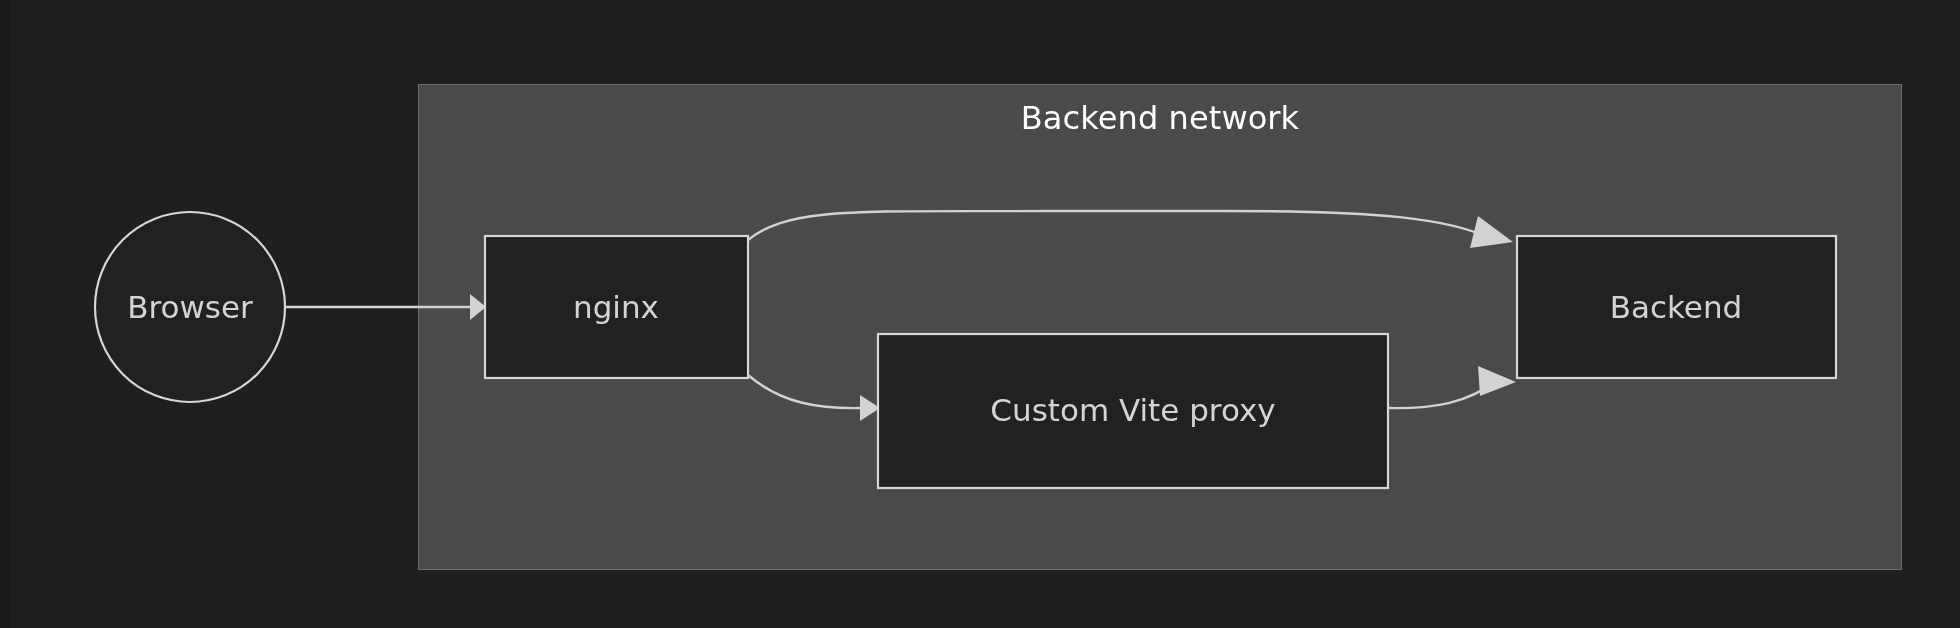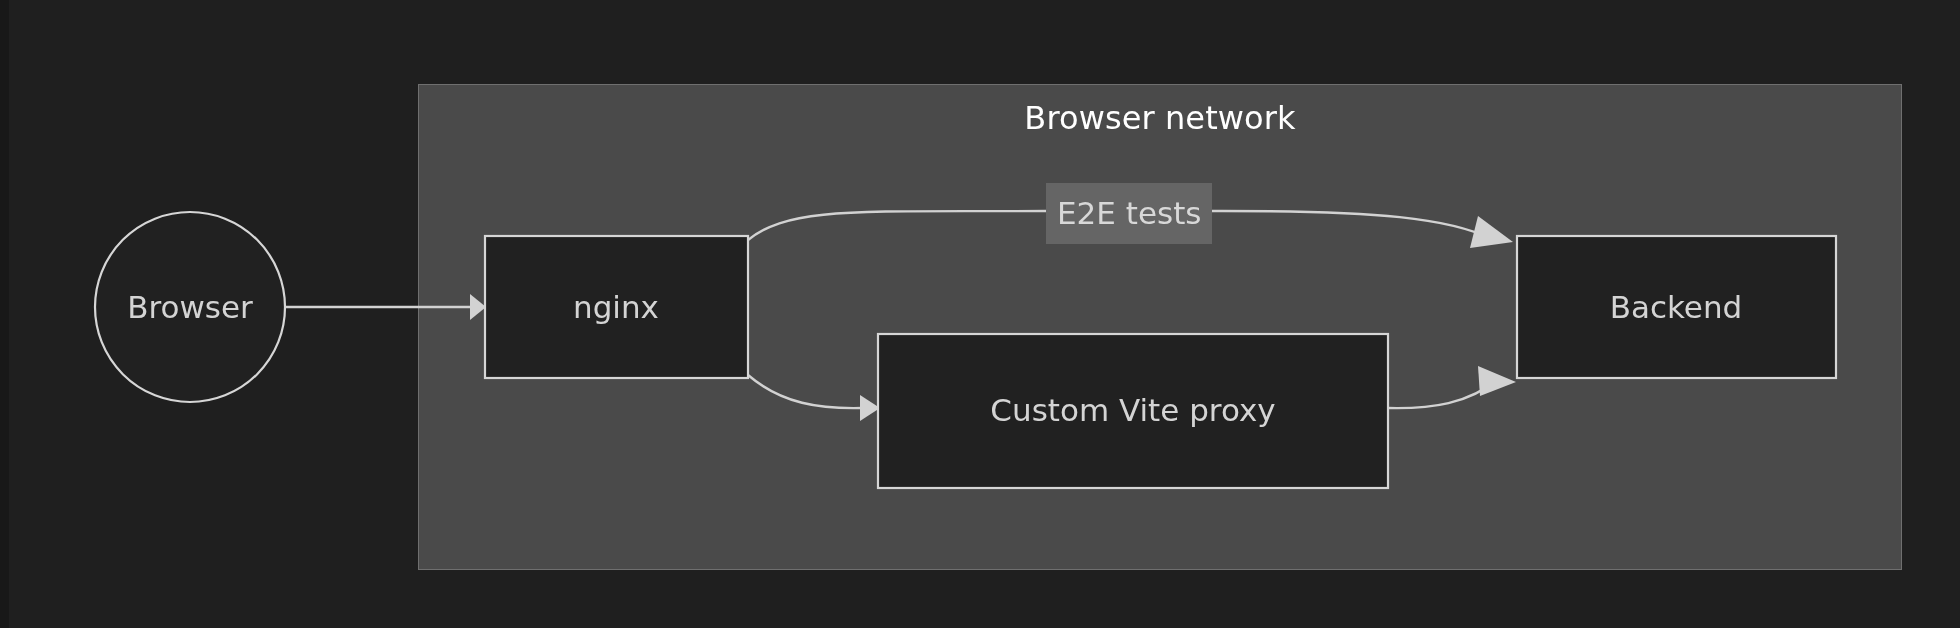--- a/index.html
+++ b/index.html
@@ -113,21 +113,21 @@
   }
 </style>
 </head>
 <body>
 
 <div id="canvas">
 
   <div id="left-gutter"></div>
 
   <div id="docker-network">
-    <div id="docker-network-title">Browser network</div>
+    <div id="docker-network-title">Backend network</div>
   </div>
 
   <svg id="diagram-svg" viewBox="0 0 1960 628" xmlns="http://www.w3.org/2000/svg">
 
     <g>
       <path class="edge-path" d="M 286 307 L 470 307"></path>
       <polygon class="edge-arrow-head" points="470,294 486,307 470,320"></polygon>
     </g>
 
     <g>
@@ -164,15 +164,14 @@
       <rect class="node-box-rect" x="878" y="334" width="510" height="154"></rect>
       <text class="node-label" x="1133" y="412">Custom Vite proxy</text>
     </g>
 
     <g>
       <rect class="node-box-rect" x="1517" y="236" width="319" height="142"></rect>
       <text class="node-label" x="1676" y="309">Backend</text>
     </g>
   </svg>
 
-  <div id="edge-label-e2e">E2E tests</div>
 
 </div>
 
 </body></html>

